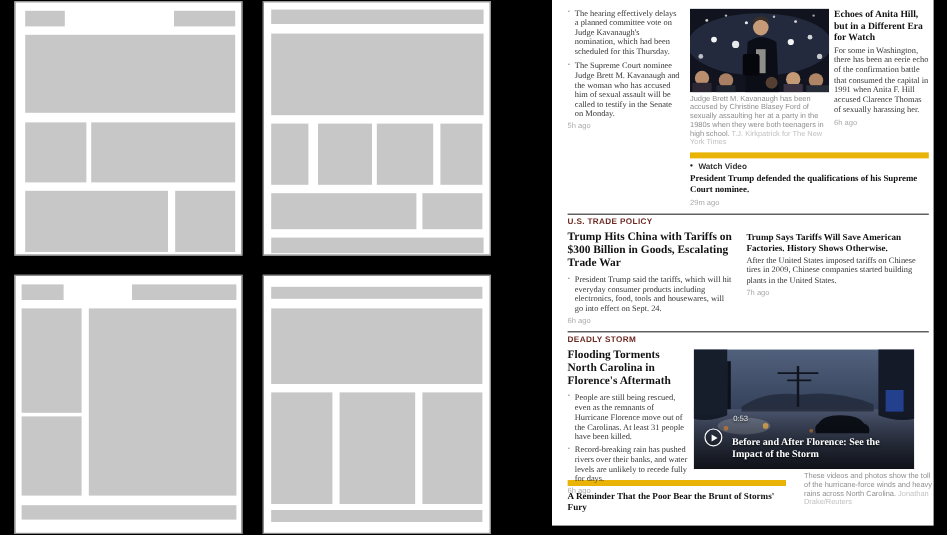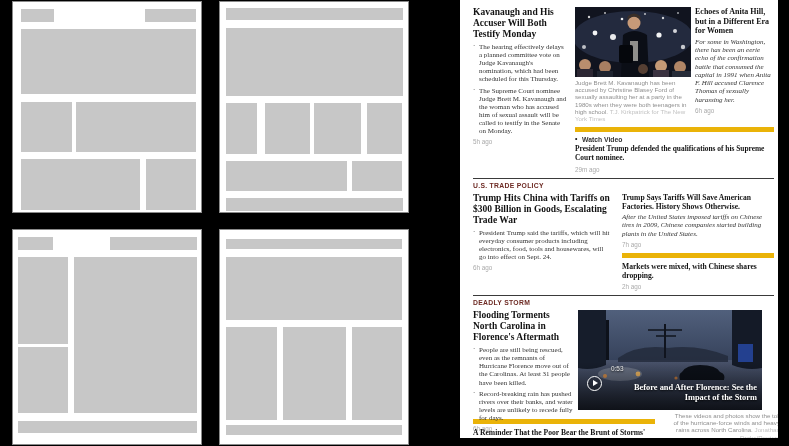--- a/index.html
+++ b/index.html
@@ -14,21 +14,21 @@
 
   
   .news{
     position:absolute;left:460px;top:0;width:318px;height:438px;background:#fff;
     box-sizing:border-box;padding:7px 4px 0 13px;overflow:hidden;color:#121212;
   }
   .row{display:flex;}
   .hl-lg{font-size:9.5px;font-weight:bold;line-height:1.16;color:#121212;margin:0 0 3px 0;}
   .hl-md{font-size:8px;font-weight:bold;line-height:1.2;color:#121212;margin:0 0 2px 0;}
   .hl-sm{font-size:7.6px;font-weight:bold;line-height:1.2;color:#121212;margin:0 0 2px 0;}
-  .body-txt{font-size:7px;line-height:1.18;color:#333;margin:0;font-style:italic;}
+  .body-txt{font-size:7px;line-height:1.18;color:#333;margin:0;}
   .bullet{position:relative;font-size:7px;line-height:1.16;color:#333;padding-left:6px;margin:0 0 3px 0;}
   .bullet::before{content:"·";position:absolute;left:0;top:-1px;color:#8a8a8a;font-weight:bold;}
   .time{font-family:"Liberation Sans",sans-serif;font-size:6.3px;color:#aaa;margin-top:3px;}
   .kicker{font-family:"Liberation Sans",sans-serif;font-size:6.8px;font-weight:bold;
           letter-spacing:.3px;color:#6d2a23;margin:3px 0 4px 0;}
   .rule-dark{border-top:1px solid #3a3a3a;}
   .rule-light{border-top:5px solid #eab308;}
   .caption{font-family:"Liberation Sans",sans-serif;font-size:6.2px;line-height:1.16;color:#8f8f8f;margin-top:2px;}
   .credit{color:#c2c2c2;}
   
@@ -41,21 +41,21 @@
   .watch-label{font-family:"Liberation Sans",sans-serif;font-size:6.8px;font-weight:bold;color:#333;
                position:relative;padding-left:7px;margin-bottom:2px;}
   .watch-label::before{content:"•";position:absolute;left:0;top:-1px;color:#111;}
   .watch-sum{font-size:7.4px;font-weight:bold;line-height:1.2;color:#121212;}
   
   .col-c{width:137px;flex:none;margin-right:12px;}
   .col-d{flex:1;min-width:0;}
   .brief-block{margin-top:5px;padding-top:4px;}
   
   .col-e{width:100px;flex:none;margin-right:5px;}
-  .col-f{flex:1;min-width:0;text-align:right;}
+  .col-f{flex:1;min-width:0;}
   .video-wrap{position:relative;width:184px;height:100px;overflow:hidden;}
   .video-title{position:absolute;left:32px;right:5px;bottom:7px;color:#fff;font-weight:bold;
                font-size:8.4px;line-height:1.22;text-shadow:0 1px 2px rgba(0,0,0,.85);}
   .video-dur{position:absolute;left:33px;bottom:38px;color:#e8e8e8;
              font-family:"Liberation Sans",sans-serif;font-size:6.4px;text-shadow:0 1px 2px rgba(0,0,0,.9);}
   .play-btn{position:absolute;left:9px;bottom:19px;width:15px;height:15px;border:1.4px solid #fff;
             border-radius:50%;box-sizing:border-box;background:rgba(0,0,0,.15);}
   .play-btn .tri{position:absolute;left:4.6px;top:3.2px;width:0;height:0;
                  border-left:5px solid #fff;border-top:3.5px solid transparent;border-bottom:3.5px solid transparent;}
   .video-cap{width:110px;margin-left:auto;margin-right:-6px;}
@@ -99,21 +99,20 @@
     <div class="wf-box" style="left: 6px; top: 97px; width: 51px; height: 93px; background: rgb(199, 199, 199);"></div>
     <div class="wf-box" style="left: 63px; top: 97px; width: 63px; height: 93px; background: rgb(199, 199, 199);"></div>
     <div class="wf-box" style="left: 132px; top: 97px; width: 50px; height: 93px; background: rgb(199, 199, 199);"></div>
     <div class="wf-box" style="left: 6px; top: 195px; width: 176px; height: 10px; background: rgb(199, 199, 199);"></div>
   </div>
 
 <div class="news">
 
   <div class="row">
     <div class="col-a">
-      <div class="hl-lg">Kavanaugh and His Accuser Will Both Testify Monday</div>
       <div class="bullet">The hearing effectively delays a planned committee vote on Judge Kavanaugh's nomination, which had been scheduled for this Thursday.</div>
       <div class="bullet">The Supreme Court nominee Judge Brett M. Kavanaugh and the woman who has accused him of sexual assault will be called to testify in the Senate on Monday.</div>
       <div class="time">5h ago</div>
     </div>
     <div class="col-b">
       <div class="row">
         <div class="col-photo">
           <span class="photo-frame">
             <svg width="116" height="70" viewBox="0 0 116 70" xmlns="http://www.w3.org/2000/svg">
               <rect width="116" height="70" fill="#11141f"></rect>
@@ -149,21 +148,21 @@
                 <circle cx="68" cy="62" r="5" fill="#553f33"></circle>
               </g>
             </svg>
           </span>
           <div class="caption">
             <span>Judge Brett M. Kavanaugh has been accused by Christine Blasey Ford of sexually assaulting her at a party in the 1980s when they were both teenagers in high school.</span>
             <span class="credit">T.J. Kirkpatrick for The New York Times</span>
           </div>
         </div>
         <div class="col-anita">
-          <div class="hl-md">Echoes of Anita Hill, but in a Different Era for Women</div>
+          <div class="hl-md">Echoes of Anita Hill, but in a Different Era for Watch</div>
           <div class="body-txt">For some in Washington, there has been an eerie echo of the confirmation battle that consumed the capital in 1991 when Anita F. Hill accused Clarence Thomas of sexually harassing her.</div>
           <div class="time">6h ago</div>
         </div>
       </div>
       <div class="watch rule-light">
         <div class="watch-label">Watch Video</div>
         <div class="watch-sum">President Trump defended the qualifications of his Supreme Court nominee.</div>
         <div class="time">29m ago</div>
       </div>
     </div>
@@ -175,24 +174,20 @@
       <div class="col-c">
         <div class="hl-lg">Trump Hits China with Tariffs on $300 Billion in Goods, Escalating Trade War</div>
         <div class="bullet">President Trump said the tariffs, which will hit everyday consumer products including electronics, food, tools and housewares, will go into effect on Sept. 24.</div>
         <div class="time">6h ago</div>
       </div>
       <div class="col-d">
         <div>
           <div class="hl-sm">Trump Says Tariffs Will Save American Factories. History Shows Otherwise.</div>
           <div class="body-txt">After the United States imposed tariffs on Chinese tires in 2009, Chinese companies started building plants in the United States.</div>
           <div class="time">7h ago</div>
-        </div>
-        <div class="brief-block rule-light">
-          <div class="hl-sm">Markets were mixed, with Chinese shares dropping.</div>
-          <div class="time">2h ago</div>
         </div>
       </div>
     </div>
   </div>
 
   <div class="sec rule-dark">
     <div class="kicker">DEADLY STORM</div>
     <div class="row">
       <div class="col-e">
         <div class="hl-lg">Flooding Torments North Carolina in Florence's Aftermath</div>

